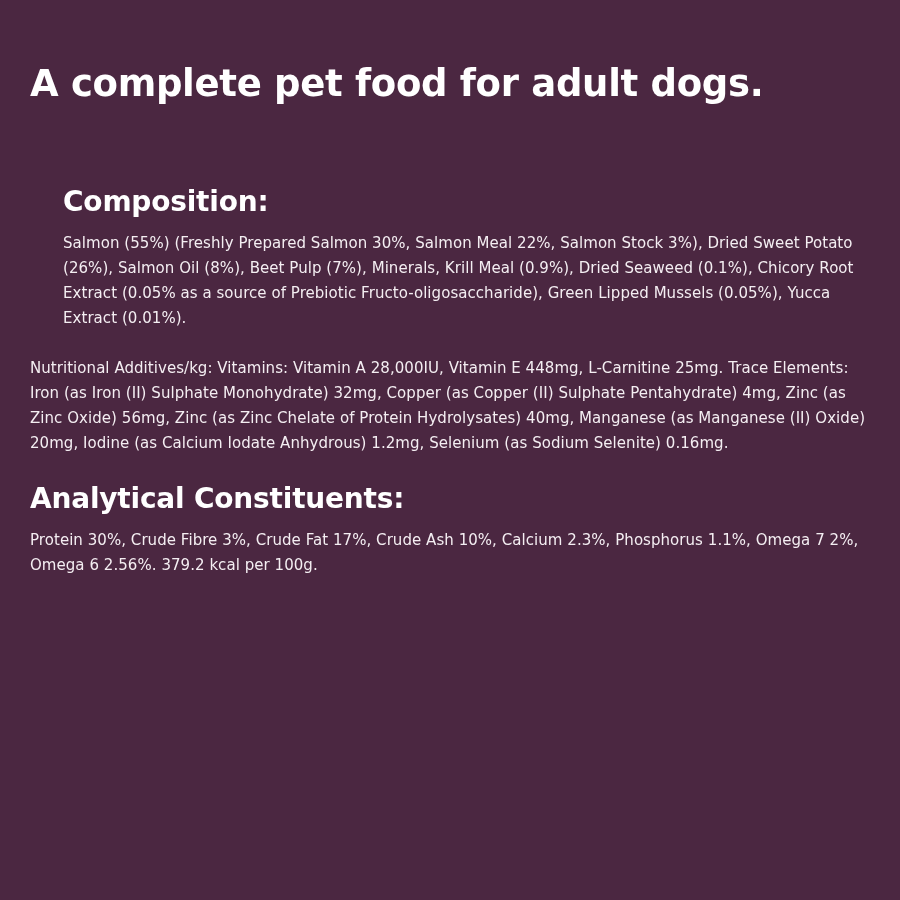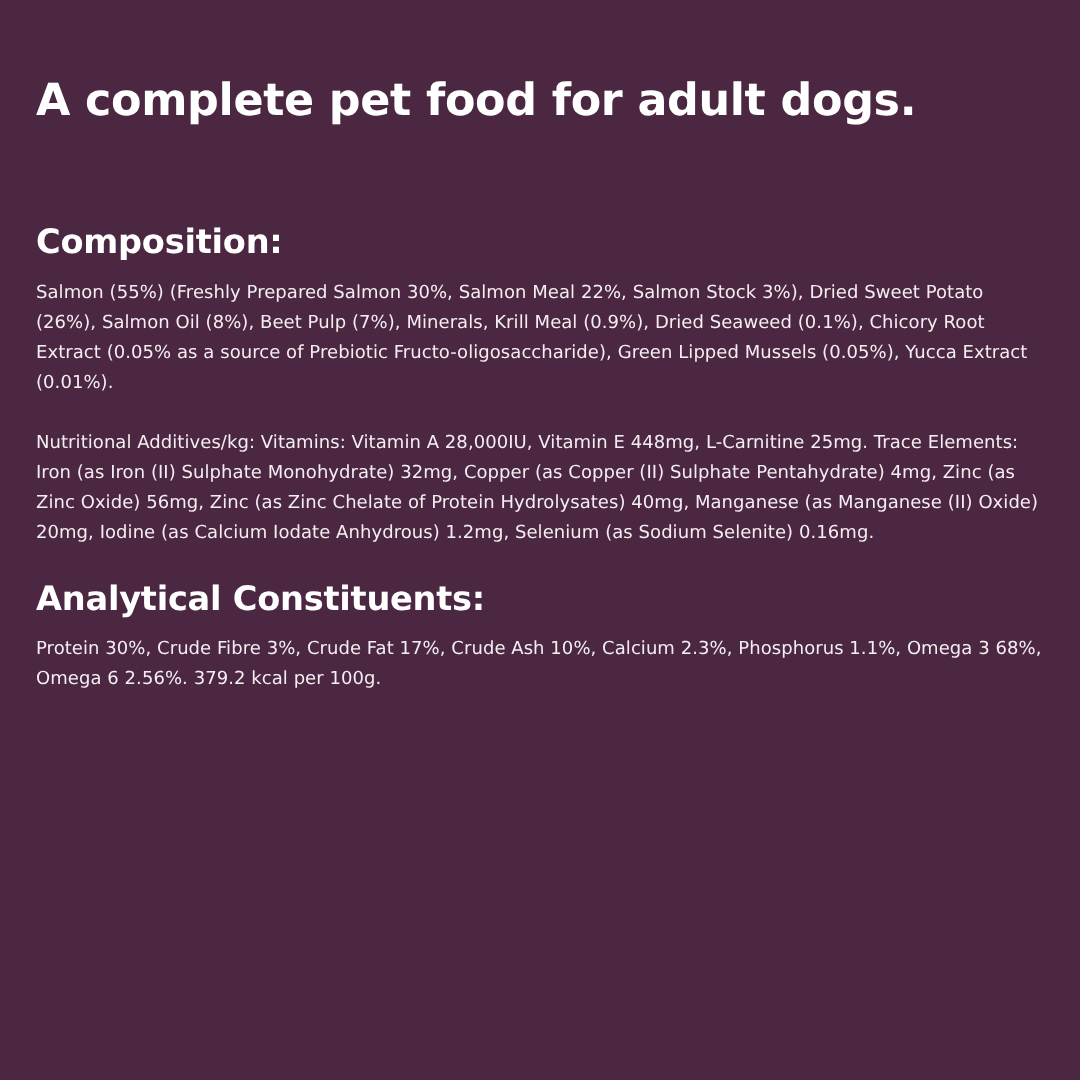--- a/index.html
+++ b/index.html
@@ -41,37 +41,37 @@
     color: #ffffff;
   }
   .section-body {
     font-size: 15px;
     line-height: 1.65;
     letter-spacing: 0.05px;
     color: #f4eef2;
     margin: 0;
     max-width: 850px;
   }
-  .gap-composition { margin-bottom: 26px; }
+  .gap-composition { margin-bottom: 26px; margin-left: 33px; }
   .gap-additives { margin-bottom: 26px; }
 </style>
 </head>
 <body>
 
 <div class="page">
 
   <h1 class="headline">A complete pet food for adult dogs.</h1>
 
   <div class="section gap-composition">
     <h2 class="section-title">Composition:</h2>
     <p class="section-body">Salmon (55%) (Freshly Prepared Salmon 30%, Salmon Meal 22%, Salmon Stock 3%), Dried Sweet Potato (26%), Salmon Oil (8%), Beet Pulp (7%), Minerals, Krill Meal (0.9%), Dried Seaweed (0.1%), Chicory Root Extract (0.05% as a source of Prebiotic Fructo-oligosaccharide), Green Lipped Mussels (0.05%), Yucca Extract (0.01%).</p>
   </div>
 
   <div class="section gap-additives">
     <p class="section-body">Nutritional Additives/kg: Vitamins: Vitamin A 28,000IU, Vitamin E 448mg, L-Carnitine 25mg. Trace Elements: Iron (as Iron (II) Sulphate Monohydrate) 32mg, Copper (as Copper (II) Sulphate Pentahydrate) 4mg, Zinc (as Zinc Oxide) 56mg, Zinc (as Zinc Chelate of Protein Hydrolysates) 40mg, Manganese (as Manganese (II) Oxide) 20mg, Iodine (as Calcium Iodate Anhydrous) 1.2mg, Selenium (as Sodium Selenite) 0.16mg.</p>
   </div>
 
   <div class="section">
     <h2 class="section-title">Analytical Constituents:</h2>
-    <p class="section-body">Protein 30%, Crude Fibre 3%, Crude Fat 17%, Crude Ash 10%, Calcium 2.3%, Phosphorus 1.1%, Omega 3 68%, Omega 6 2.56%. 379.2 kcal per 100g.</p>
+    <p class="section-body">Protein 30%, Crude Fibre 3%, Crude Fat 17%, Crude Ash 10%, Calcium 2.3%, Phosphorus 1.1%, Omega 7 2%, Omega 6 2.56%. 379.2 kcal per 100g.</p>
   </div>
 
 </div>
 
 </body></html>

